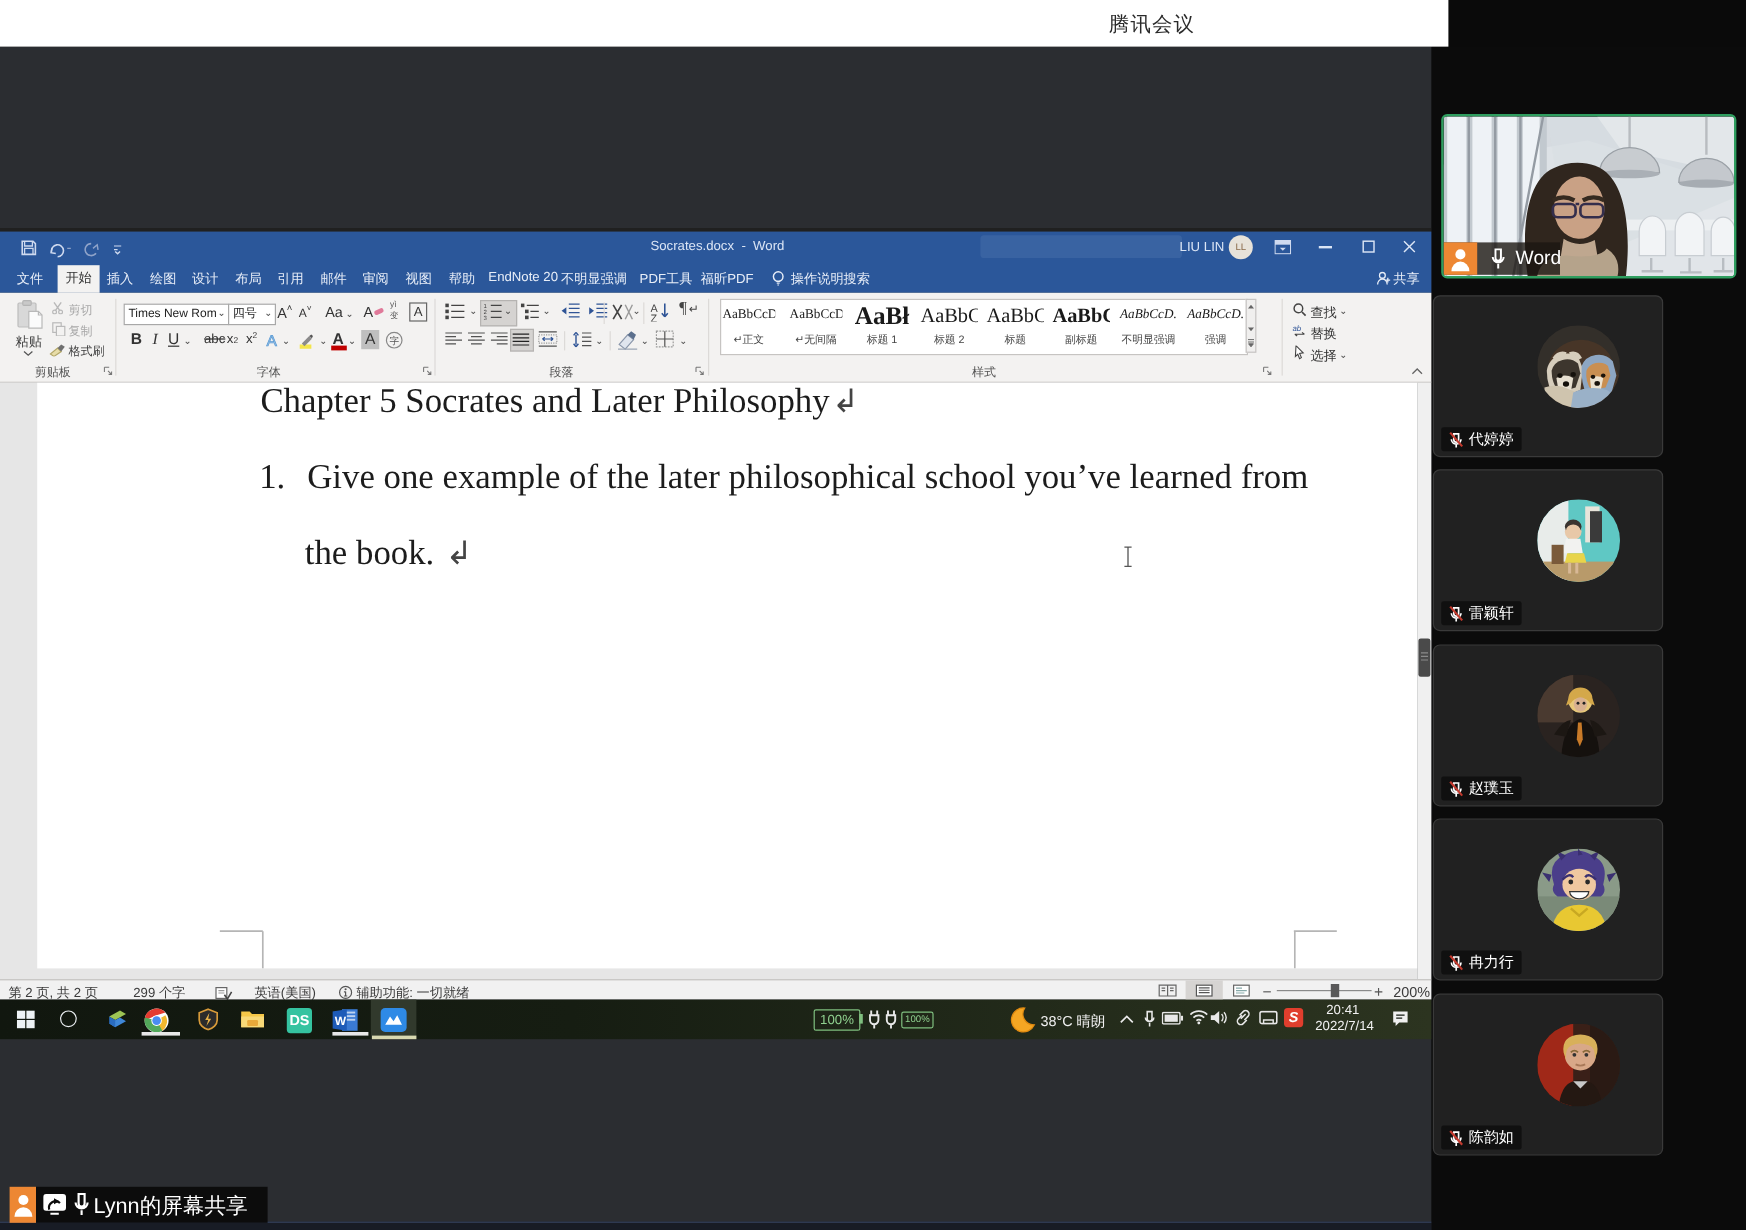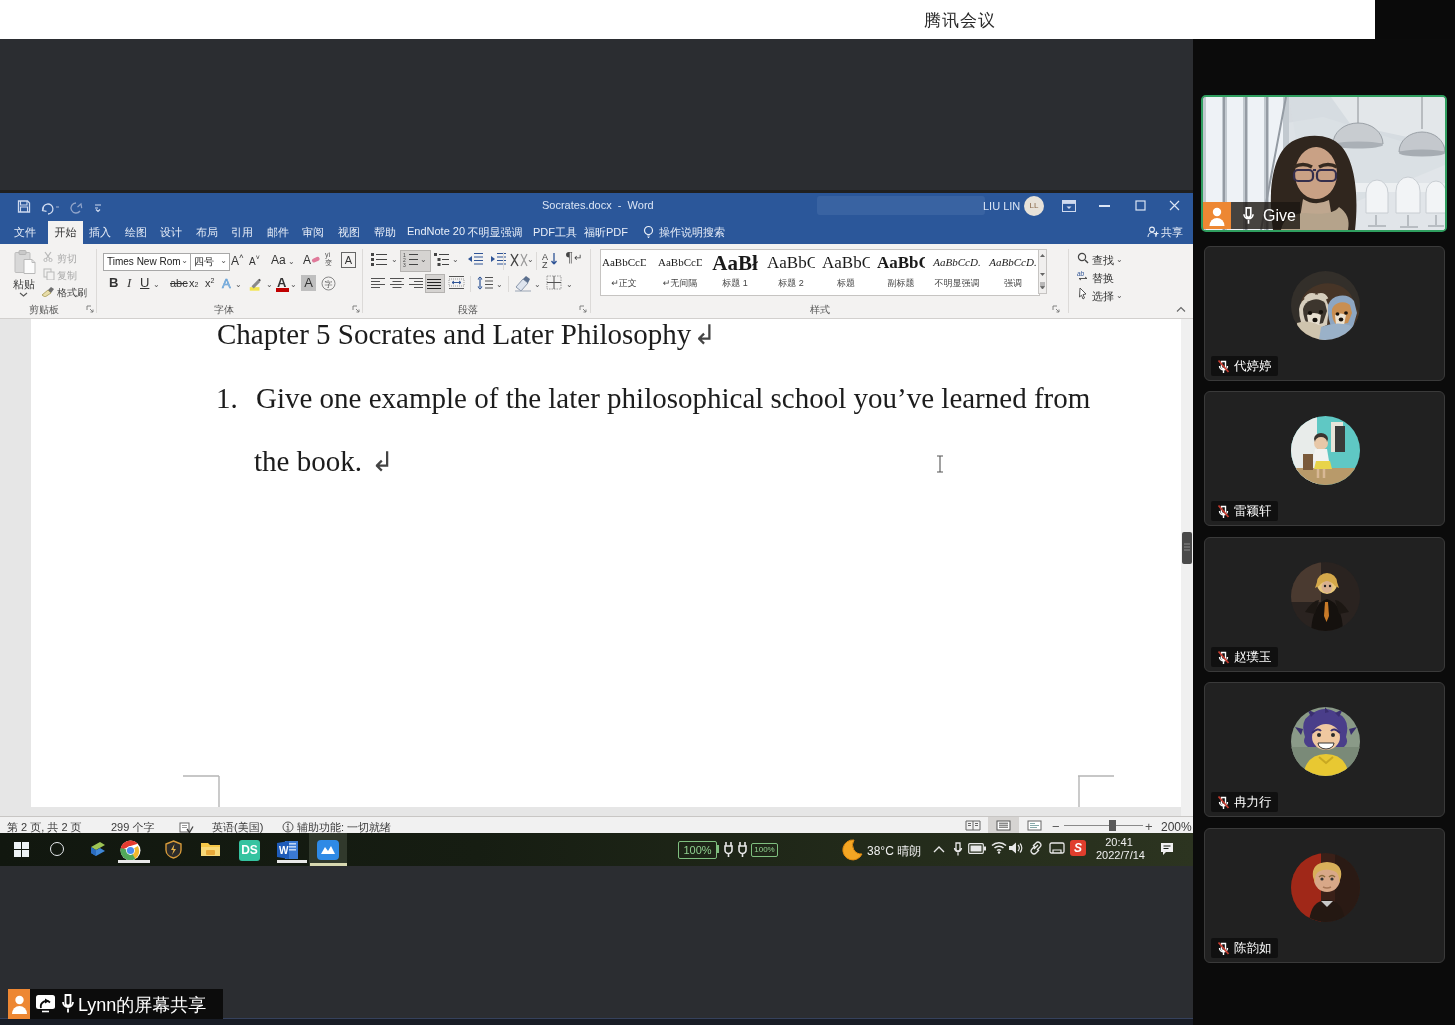--- a/index.html
+++ b/index.html
@@ -1,20 +1,20 @@
 <!DOCTYPE html>
 <html><head>
 <meta charset="utf-8">
 <style>
   html,body{margin:0;padding:0;}
   body{width:1455px;height:1025px;overflow:hidden;background:#0a0a0a;
        font-family:"Liberation Sans",sans-serif;position:relative;}
   .abs{position:absolute;}
   
-  #topbar{left:0;top:0;width:1375px;height:39px;background:#fff;}
+  #topbar{left:0;top:0;width:1207px;height:39px;background:#fff;}
   #topbar .title{left:924px;top:9px;font-size:17px;color:#2a2a2a;letter-spacing:1px;}
   
   #share{left:0;top:39px;width:1193px;height:986px;background:#2b2d31;}
   #sharetop{left:0;top:0;width:1193px;height:154px;background:#2b2b2b;}
   #rec-dot{left:27px;top:57px;width:11px;height:11px;border-radius:50%;border:3px solid #b73730;background:#2b2b2b;}
   #rec-dot i{position:absolute;left:2px;top:2px;width:7px;height:7px;border-radius:50%;background:#b73730;display:block;}
   #rec-text{left:58px;top:57px;font-size:15px;color:#d6d6d6;}
   
   #word{left:0;top:154px;width:1193px;height:485px;}
   #titlebar{left:0;top:0;width:1193px;height:27px;background:#2b579a;}
@@ -32,21 +32,21 @@
   #hometab{left:48px;top:1px;width:35px;height:23px;background:#f3f2f1;text-align:center;font-size:11px;color:#333;line-height:23px;}
   
   .doctxt{font-family:"Liberation Serif",serif;color:#1c1c1c;white-space:nowrap;}
   
   .rlabel{position:absolute;font-size:9px;color:#555;transform:translateX(-50%);}
   .rsep{position:absolute;width:1px;background:#dcdad8;top:5px;height:64px;}
   .rtxt{position:absolute;font-size:9px;color:#444;}
   .gray{color:#a8a8a8;}
   
   #sidebar{left:1193px;top:39px;width:262px;height:986px;background:#0b0b0b;}
-  .tile{position:absolute;left:11px;width:241px;height:135px;background:#212121;border:1px solid #3a3a3a;border-radius:6px;box-sizing:border-box;}
+  .tile{position:absolute;left:1px;width:192px;height:135px;background:#212121;border:1px solid #3a3a3a;border-radius:6px;box-sizing:border-box;}
   .avatar{position:absolute;left:86px;top:24px;width:69px;height:69px;border-radius:50%;overflow:hidden;}
   .nlabel{position:absolute;left:6px;bottom:4px;height:20px;background:rgba(12,12,12,.82);color:#fff;font-size:12.5px;line-height:20px;padding:0 6px 0 23px;border-radius:2px;}
   .micmute{position:absolute;left:5px;top:3px;width:15px;height:15px;}
   .stysam{font-family:"Liberation Serif",serif;color:#1a1a1a;top:12px;text-align:center;white-space:nowrap;overflow:hidden;}
   .stylab{font-size:9px;color:#444;top:33px;text-align:center;white-space:nowrap;}
 </style>
 </head>
 <body>
 <div class="abs" id="topbar">
     <div class="abs title">腾讯会议</div>
@@ -569,21 +569,21 @@
     <div class="abs" style="left:0px;bottom:1px;width:97px;height:27px;background:rgba(28,22,18,0.8)"></div>
     <div class="abs" style="left:0px;bottom:1px;width:28px;height:27px;background:#ed8733">
       <svg class="abs" style="left:5px;top:4px" width="18" height="21" viewBox="0 0 17 21">
           <circle cx="8.5" cy="6" r="4.2" fill="#fff"></circle>
           <path d="M1 20 a7.5 8 0 0 1 15 0 z" fill="#fff"></path>
         </svg>
     </div>
     <svg class="abs" style="left:39px;bottom:4px" width="13" height="20" viewBox="0 0 14 22">
         <path d="M4.5 2 h5 v8 a2.5 2.5 0 0 1-5 0 z M2 9 a5 5 0 0 0 10 0 M7 15.5 v4" stroke="#fff" stroke-width="1.8" fill="none"></path>
       </svg>
-    <div class="abs" style="left:60px;bottom:5px;font-size:16px;color:#fff">Give</div>
+    <div class="abs" style="left:60px;bottom:5px;font-size:16px;color:#fff">Word</div>
   </div>
   <div class="tile" style="top:206.5px">
     <div class="avatar"><svg width="69" height="69" viewBox="0 0 69 69">
   <rect width="69" height="69" fill="#332f2a"></rect>
   <path d="M10 30 a28 26 0 0 1 50 -6 l9 20 v25 h-60 z" fill="#473527"></path>
   <path d="M8 38 a17 16 0 0 1 26-12 l4 10 -2 18 -20 8 q-8-10-8-24z" fill="#d6cdbc"></path>
   <path d="M12 38 a13 12 0 0 1 22-6 l2 8 -4 12 -14 4 q-6-8-6-18z" fill="#3d362e"></path>
   <path d="M16 44 q7-4 14 0 l-2 12 h-10 z" fill="#e7dfd0"></path>
   <ellipse cx="19" cy="42" rx="2.2" ry="2" fill="#15110c"></ellipse>
           <ellipse cx="30" cy="41" rx="2.2" ry="2" fill="#15110c"></ellipse>

